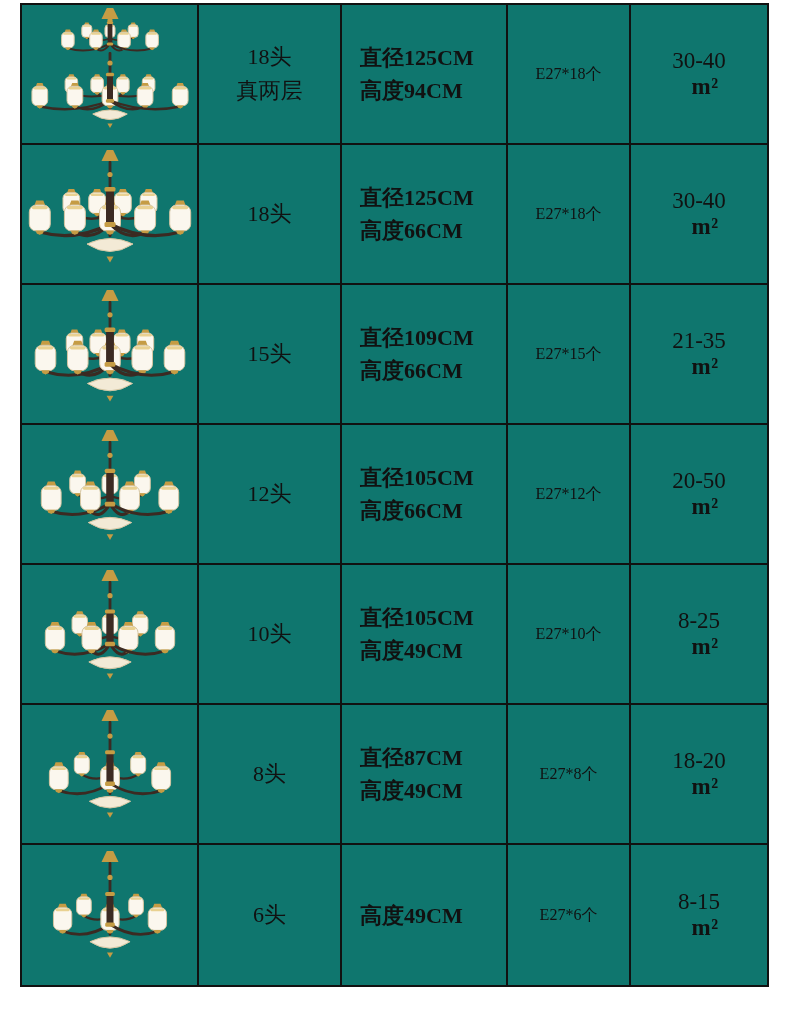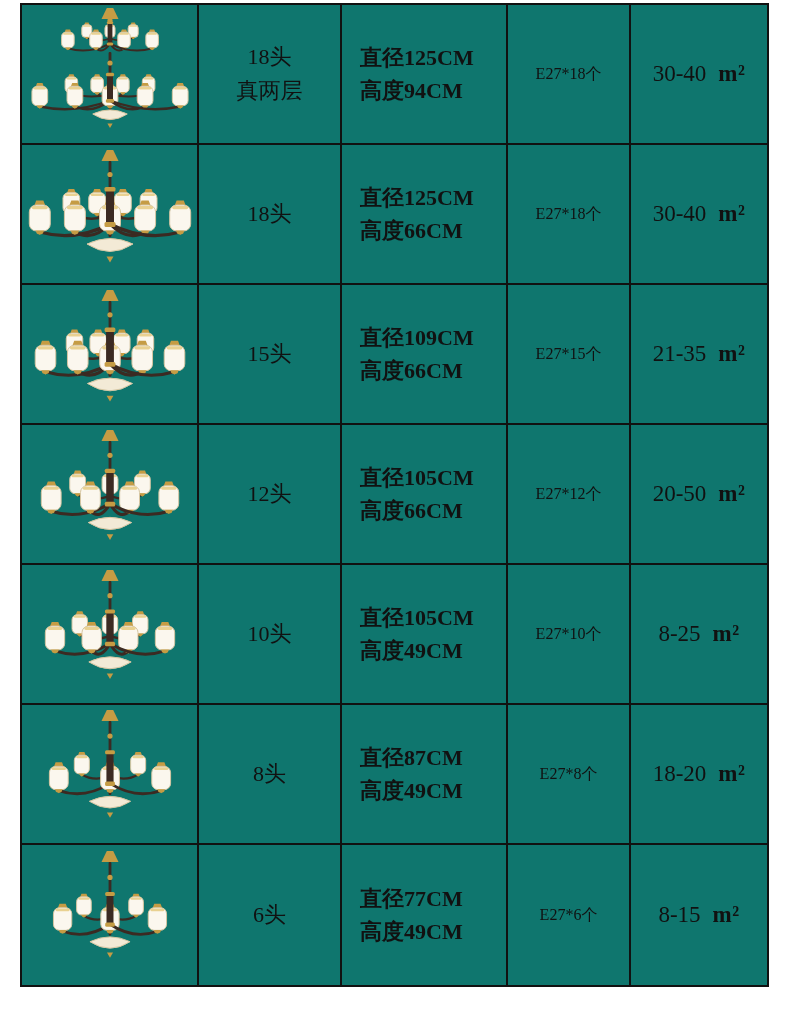--- a/index.html
+++ b/index.html
@@ -29,21 +29,21 @@
     border-bottom:2px solid #111;
     display:flex;align-items:center;justify-content:center;
     overflow:hidden;
   }
   .cell:last-child{border-right:none;}
   .row:last-child .cell{border-bottom:none;}
   .c-img{padding:1px;}
   .c-heads{flex-direction:column;font-size:22px;line-height:34px;text-align:center;}
   .c-size{flex-direction:column;align-items:flex-start;padding-left:18px;font-size:22px;line-height:33px;font-weight:bold;}
   .c-bulbs{font-size:16px;}
-  .c-area{font-size:23px;}
+  .c-area{font-size:23px;flex-direction:column;}
   .c-area b{font-weight:700;letter-spacing:0.5px;margin-left:12px;}
   .chand{display:block;}
 </style>
 </head>
 <body>
 
 <div class="page">
   <div class="spec-table" id="spec-table">
   <div class="row">
     <div class="cell c-img">
@@ -589,21 +589,20 @@
             <rect x="81.204" y="75.488" width="9.592" height="4.36" rx="1.5" fill="#c59c44" stroke="none" stroke-width="0"></rect>
             <path d="M 65.944 94.672 Q 86 85.08 106.056 94.672 Q 86 107.752 65.944 94.672 Z" fill="#f3ead6" stroke="#d6c6a2" stroke-width="1"></path>
             <polygon points="82.948,105.572 89.052,105.572 86,110.804" fill="#c59c44"></polygon>
           </svg>
     </div>
     <div class="cell c-heads">
       <div>6头</div>
       <div></div>
     </div>
     <div class="cell c-size">
-      <div>直径77CM</div>
       <div>高度49CM</div>
     </div>
     <div class="cell c-bulbs">
       <span>E27*6个</span>
     </div>
     <div class="cell c-area">
       <span>8-15</span>
       <b>m²</b>
     </div>
   </div>

